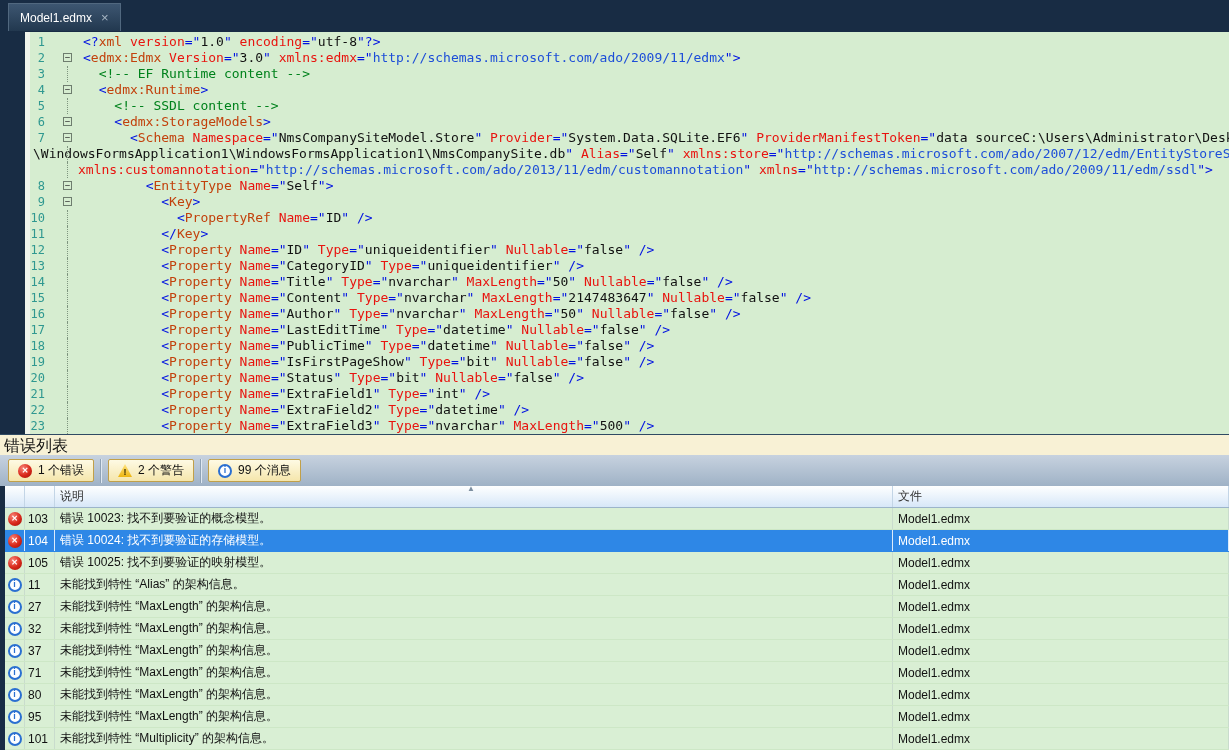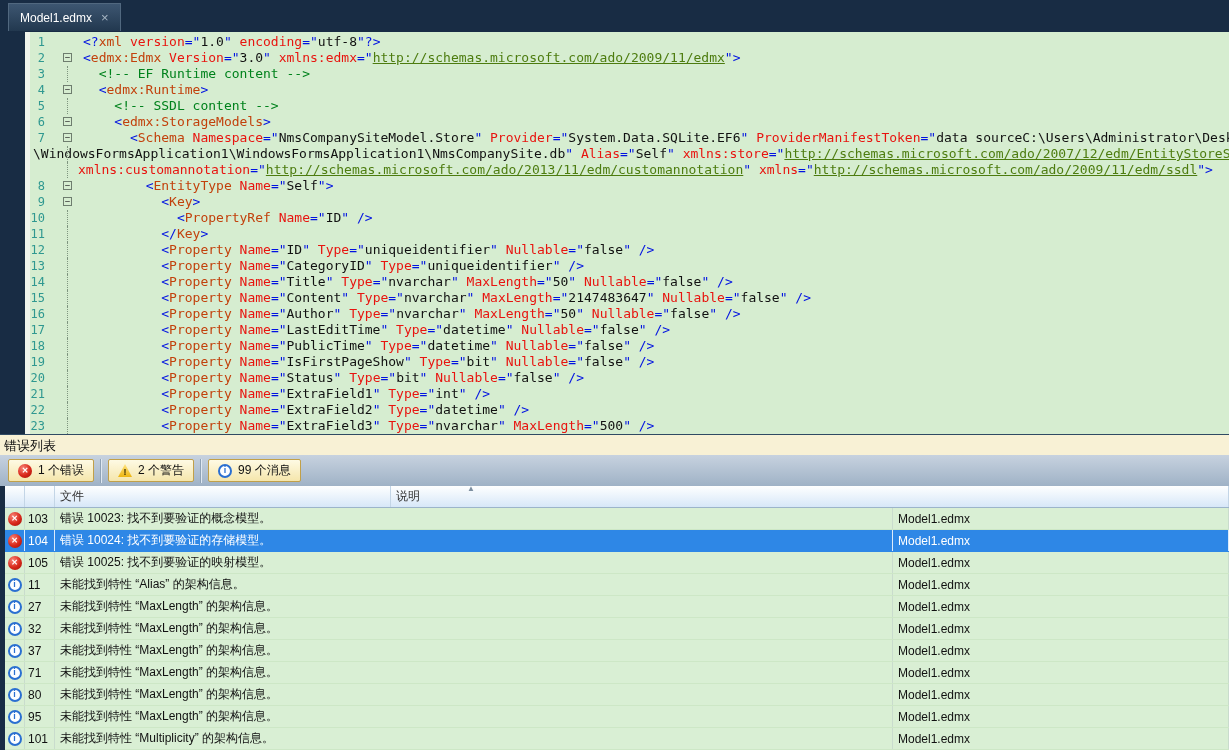--- a/index.html
+++ b/index.html
@@ -18,25 +18,25 @@
   .cl{position:relative;height:16px;white-space:pre}
   .ln{position:absolute;left:0;width:15px;text-align:right;color:#2f9890;font-size:12px;line-height:16px}
   .fold{position:absolute;left:32px;top:0;width:12px;height:16px}
   .fold.fline:before{content:"";position:absolute;left:5px;top:0;bottom:0;border-left:1px dotted #7f957f}
   .fbox{position:absolute;left:1px;top:3px;width:9px;height:9px;box-sizing:border-box;border:1px solid #6e7d6e;
         font-size:9px;line-height:7px;text-align:center;color:#333;background:#d6edd0}
   .code{display:block;margin-left:53px}
   .cl.wdeep .code{margin-left:3px}
   .cl.wslight .code{margin-left:48px}
   .p{color:#0012e1}.t{color:#c2410c}.a{color:#e8140f}.v{color:#111}.x{color:#111}
-  .u{color:#4d7c0f;text-decoration:underline}.c{color:#00821c}
+  .u{color:#1d4ed8;}.c{color:#00821c}
 
   
   .panel{height:318px}
-  .ptitle{height:21px;background:#f8f1d5;color:#111;font-size:13px;line-height:21px;padding-left:4px;
+  .ptitle{height:21px;background:#f8f1d5;color:#111;font-size:16px;line-height:21px;padding-left:4px;
           border-top:1px solid #304a63;box-sizing:border-box}
   .ptoolbar{height:31px;background:linear-gradient(#c7d2df,#9fb2c6);display:flex;align-items:center;padding-left:8px}
   .fbtn{display:flex;align-items:center;gap:6px;height:23px;padding:0 9px;box-sizing:border-box;
         background:linear-gradient(#fefae4,#f5e6ac);border:1px solid #c1a049;border-radius:2px;
         font-size:12px;color:#111;cursor:default}
   .tsep{width:2px;height:24px;margin:0 6px;background:linear-gradient(90deg,#8fa2b6 50%,#dfe8f1 50%)}
 
   .grid{background:#182c44;padding-left:5px;height:266px;overflow:hidden}
   .ghead{display:flex;height:21px;background:linear-gradient(#feffff,#d7e7f8);border-bottom:1px solid #9cb4ca;
          font-size:12px;color:#333;position:relative;box-sizing:content-box}
@@ -118,22 +118,22 @@
     <div class="fbtn">
       <span class="ic-info">i</span>
       <span>99 个消息</span>
     </div>
   </div>
 
   <div class="grid">
     <div class="ghead">
       <div class="gh c-icon"></div>
       <div class="gh c-num"></div>
+      <div class="gh c-desc">说明</div>
       <div class="gh c-file">文件</div>
-      <div class="gh c-desc">说明</div>
       <div class="sort">▲</div>
     </div>
     <div id="grid-rows">
         <div class="grow">
           <div class="gc c-icon">
             <span class="ic-err">✕</span>
           </div>
           <div class="gc c-num">103</div>
           <div class="gc c-desc">错误 10023: 找不到要验证的概念模型。</div>
           <div class="gc c-file">Model1.edmx</div>

